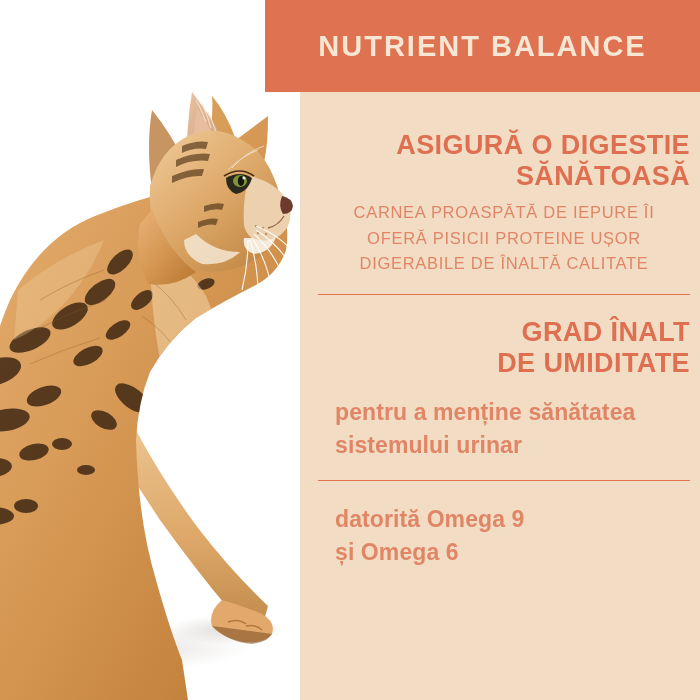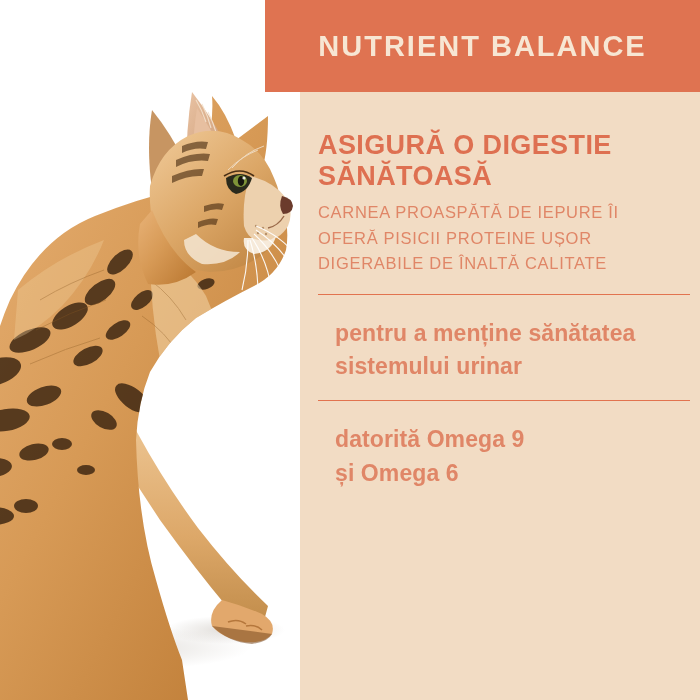--- a/index.html
+++ b/index.html
@@ -72,30 +72,32 @@
   .section { position: relative; }
   .sec-heading {
     color: #DE7051;
     font-size: 27px;
     font-weight: 700;
     line-height: 1.15;
     letter-spacing: 0.4px;
     text-transform: uppercase;
     margin: 0 0 8px 0;
     white-space: pre-line;
+    text-align: right;
   }
   .sec-body-upper {
     color: #E08667;
     font-size: 16.5px;
     font-weight: 400;
     line-height: 1.55;
     letter-spacing: 0.7px;
     text-transform: uppercase;
     margin: 0;
     white-space: pre-line;
+    text-align: center;
   }
   .sec-body-lower {
     color: #E08667;
     font-size: 23px;
     font-weight: 700;
     line-height: 1.45;
     letter-spacing: 0.1px;
     margin: 17px;
     white-space: pre-line;
   }
@@ -284,20 +286,22 @@
       <div class="sec-heading">ASIGURĂ O DIGESTIE
 SĂNĂTOASĂ</div>
       <div class="sec-body-upper">CARNEA PROASPĂTĂ DE IEPURE ÎI
 OFERĂ PISICII PROTEINE UȘOR
 DIGERABILE DE ÎNALTĂ CALITATE</div>
     </div>
 
     <div class="divider"></div>
 
     <div class="section">
+      <div class="sec-heading">GRAD ÎNALT
+DE UMIDITATE</div>
       <div class="sec-body-lower">pentru a menține sănătatea
 sistemului urinar</div>
     </div>
 
     <div class="divider"></div>
 
     <div class="section">
       <div class="sec-body-lower">datorită Omega 9
 și Omega 6</div>
     </div>

